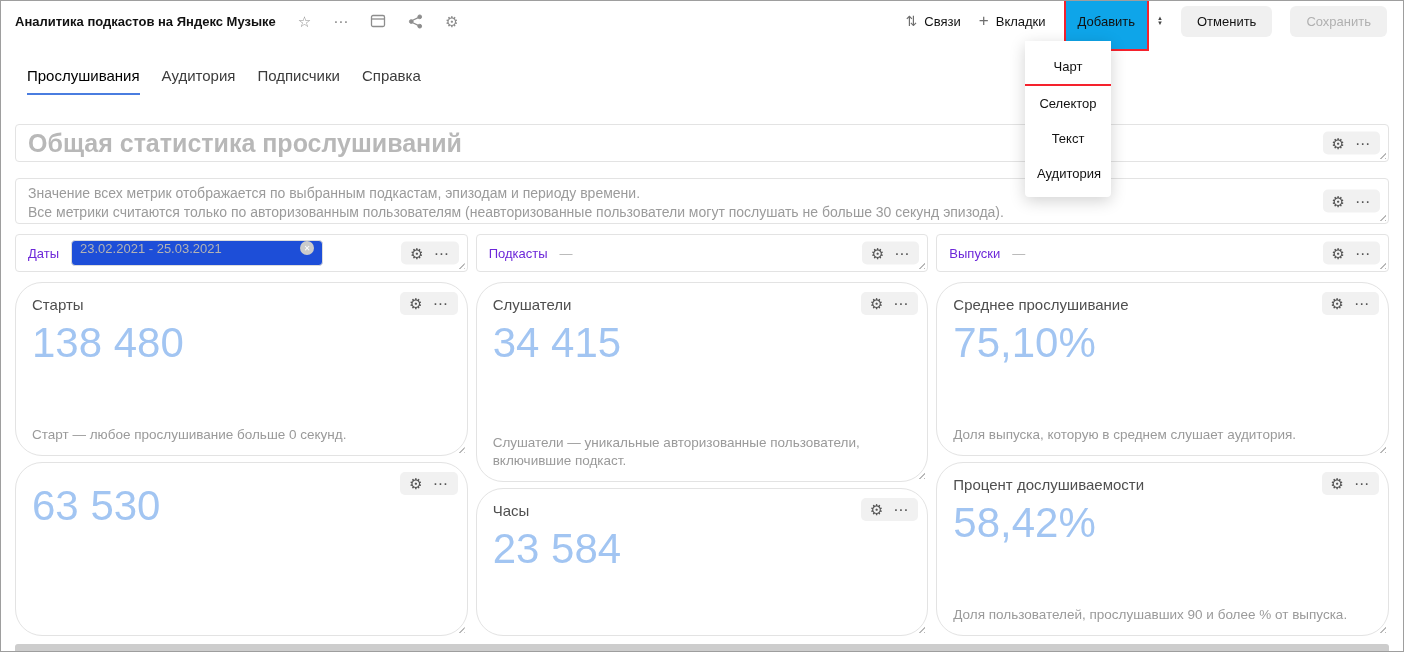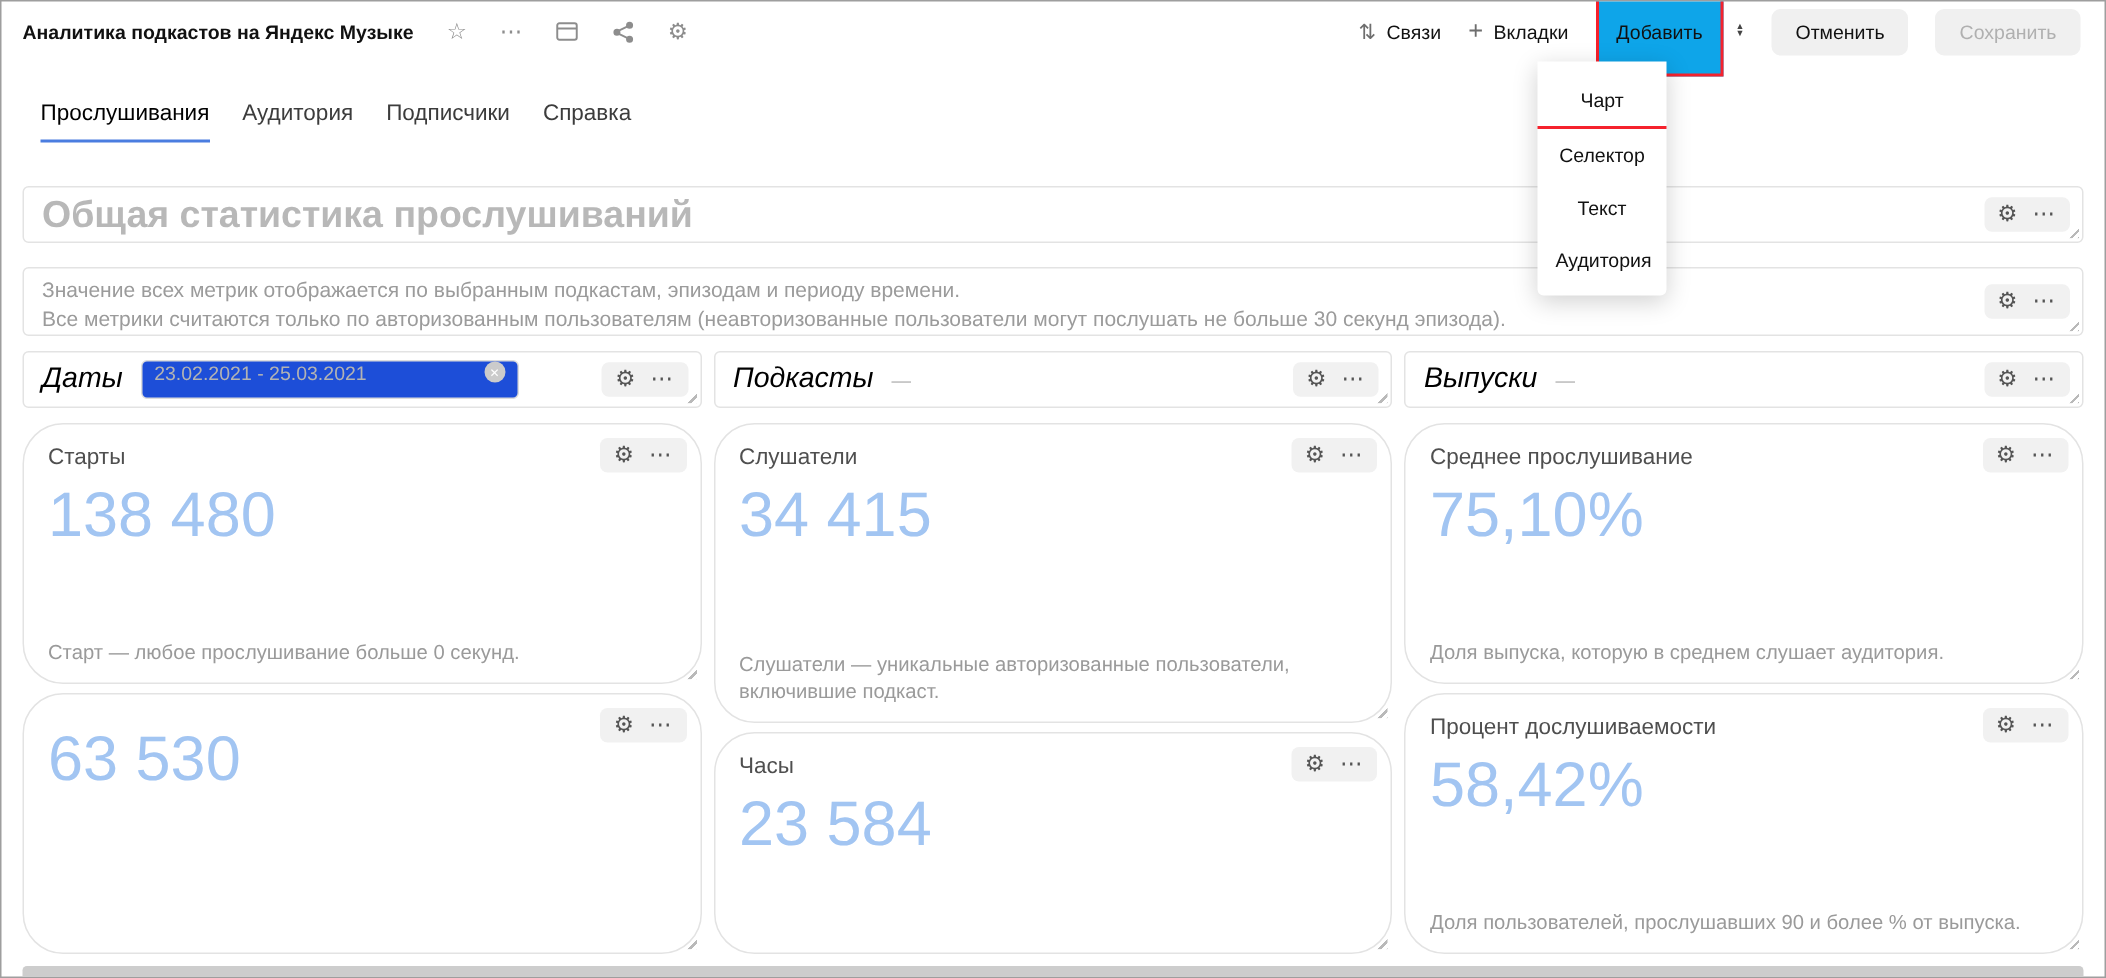--- a/index.html
+++ b/index.html
@@ -46,21 +46,21 @@
     background: repeating-linear-gradient(135deg, #b9b9b9 0 1.5px, transparent 1.5px 4px); }
 
   .header-widget { height: 38px; margin-bottom: 16px; display: flex; align-items: center; padding: 0 12px; }
   .header-widget .hw-title { font-size: 25px; font-weight: bold; color: #b8b8b8; white-space: nowrap; }
 
   .text-widget { height: 46px; margin-bottom: 10px; padding: 5px 12px; font-size: 14px; color: #9b9b9b; line-height: 1.35; overflow: hidden; }
   .text-widget .tline { display: block; white-space: nowrap; }
 
   .selector-row { display: grid; grid-template-columns: 1fr 1fr 1fr; gap: 8px; margin-bottom: 10px; }
   .selector { height: 38px; display: flex; align-items: center; padding: 0 12px; gap: 12px; }
-  .selector-label { font-size: 19px; color: #000000; white-space: nowrap; font-style: italic; }
+  .selector-label { font-size: 13px; color: #6d28d9; white-space: nowrap; }
   .date-input { width: 252px; height: 26px; border: 1px solid #dcdcdc; border-radius: 4px; background: #1d4ed8; display: flex; align-items: flex-start; justify-content: space-between; padding: 0 8px; font-size: 13px; color: #b3b3b3; cursor: text; }
   .clear-icon { width: 14px; height: 14px; border-radius: 50%; background: #cbcbcb; color: #fff; font-size: 8px; display: flex; align-items: center; justify-content: center; cursor: pointer; flex: 0 0 auto; }
   .placeholder-dash { font-size: 13px; color: #b3b3b3; }
 
   .cards { display: grid; grid-template-columns: 1fr 1fr 1fr; gap: 8px; align-items: start; }
   .card-col { display: flex; flex-direction: column; gap: 6px; }
   .metric-card { padding: 13px 16px; border-radius: 27px; }
   .h174 { height: 174px; } .h200 { height: 200px; } .h148 { height: 148px; }
   .metric-title { font-size: 15px; color: #4f4f4f; }
   .metric-value { font-size: 42px; color: #a2c5f2; margin-top: 6px; white-space: nowrap; }

